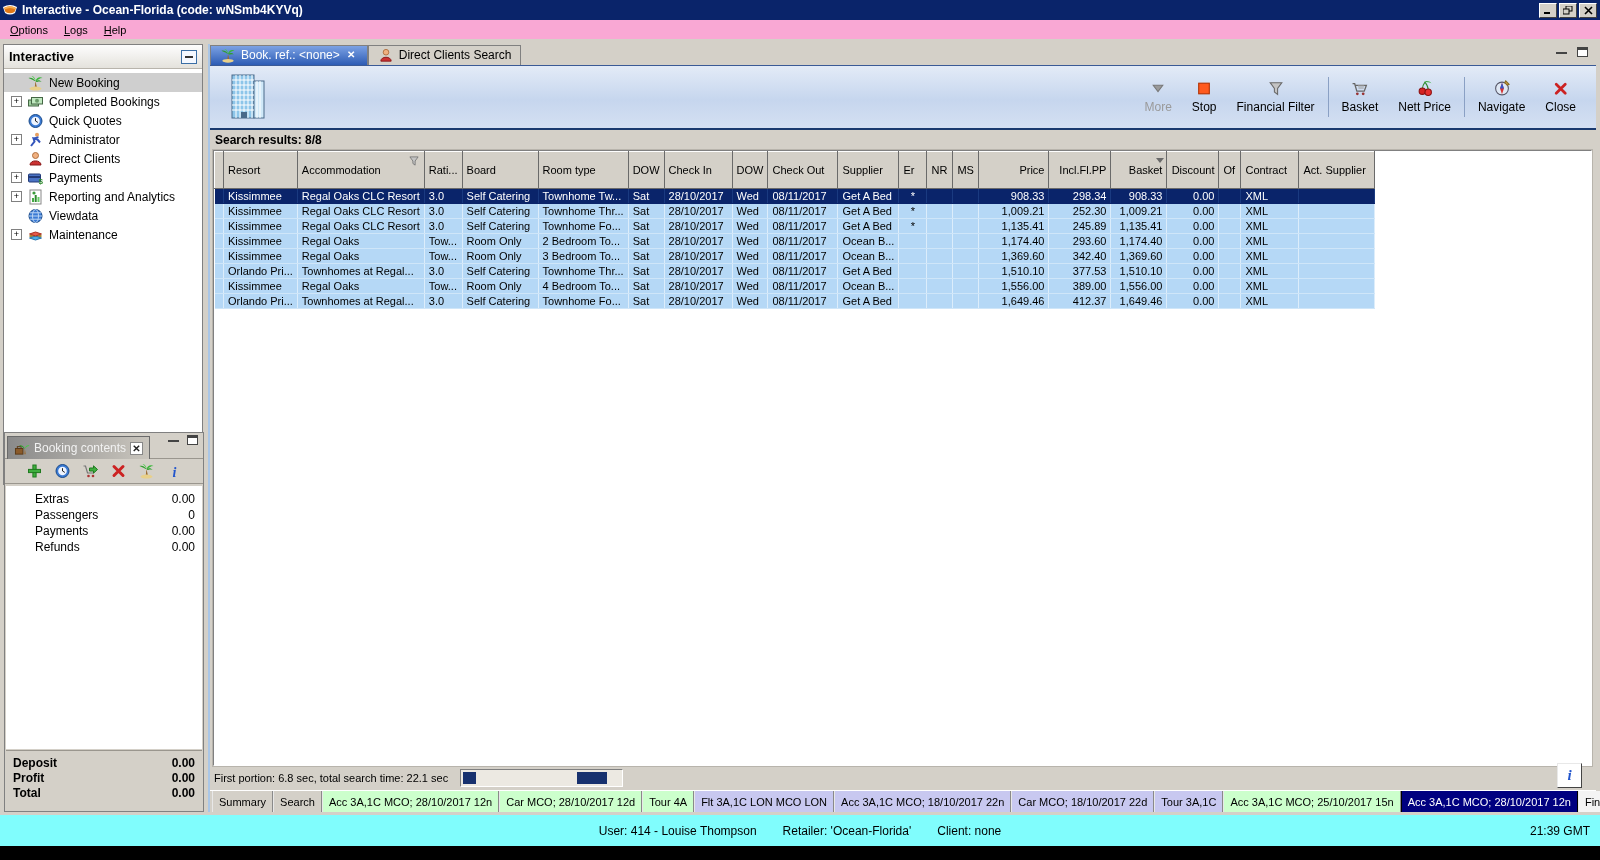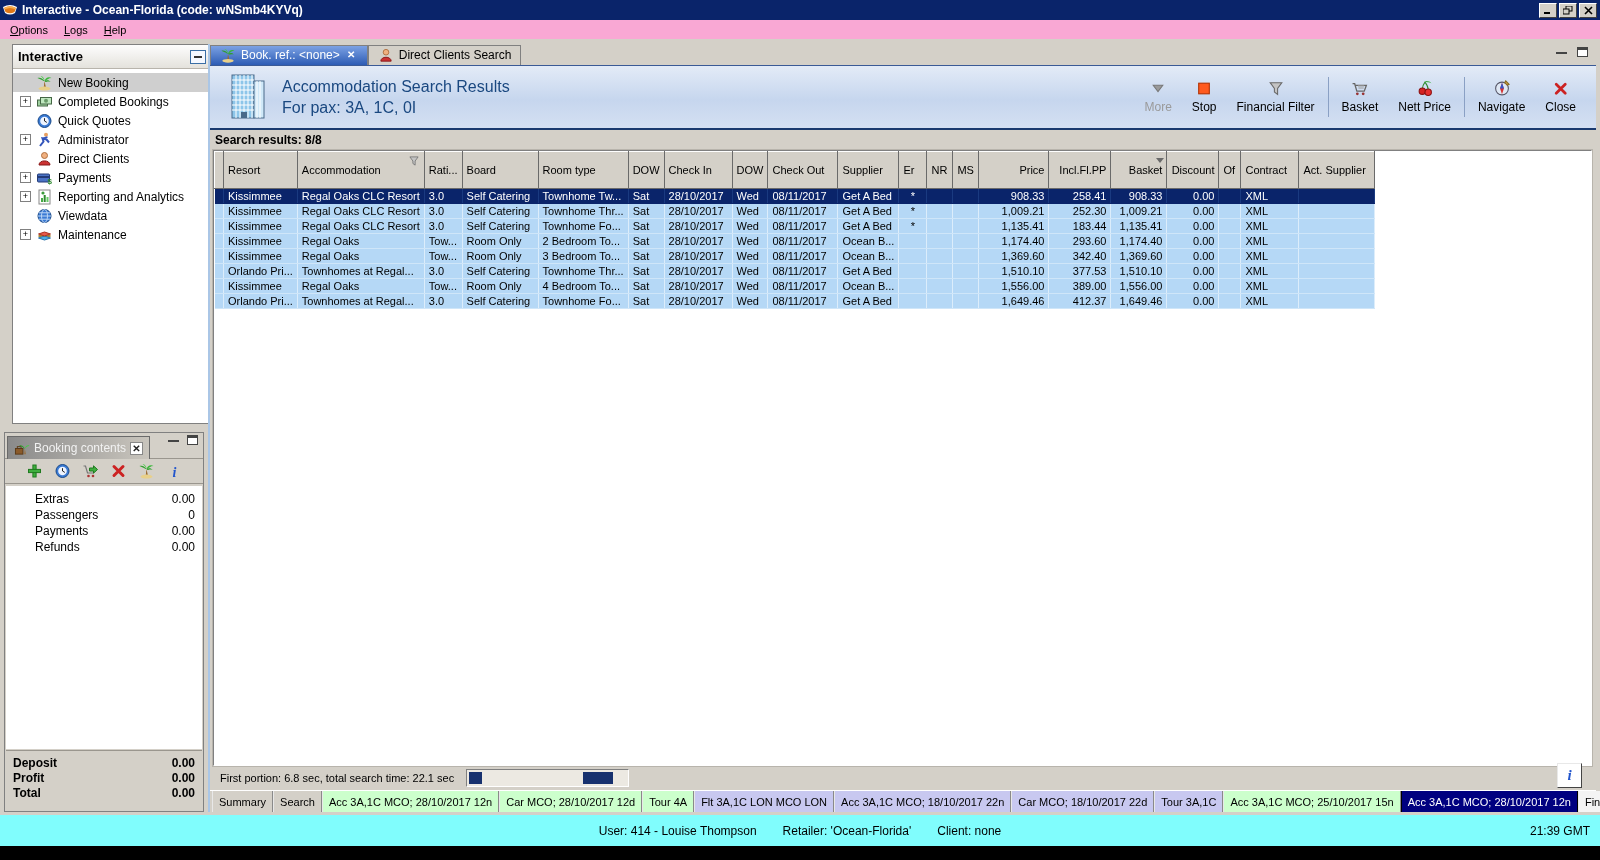--- a/index.html
+++ b/index.html
@@ -15,21 +15,21 @@
   .win-controls { margin-left:auto; display:flex; gap:2px; padding-right:3px; }
   .tb-btn { width:18px; height:15px; background:#d4d0c8; border:1px solid;
     border-color:#fff #404040 #404040 #fff; display:flex; align-items:center; justify-content:center; }
 
   
   .menubar { position:absolute; top:20px; left:0; right:0; height:19px; background:#f9a8d4;
     display:flex; align-items:center; padding-left:2px; }
   .menu-item { padding:2px 8px; cursor:default; }
 
   
-  .interactive-panel { position:absolute; left:12px; top:44px; width:200px; height:380px;
+  .interactive-panel { position:absolute; left:3px; top:44px; width:200px; height:441px;
     background:#fff; border:1px solid #808080; }
   .panel-title { height:24px; display:flex; align-items:center; font-weight:bold; font-size:13px;
     padding:0 5px; background:linear-gradient(#fdfdfd,#e4e2dc); border-bottom:1px solid #b8b4ac; }
   .panel-min-btn { margin-left:auto; width:16px; height:14px; border:1px solid #3a6ea5;
     background:#f4f8ff; display:flex; align-items:center; justify-content:center; }
   .panel-min-btn i { display:block; width:8px; height:2px; background:#333; }
   .tree { padding-top:4px; }
   .tree-row { height:19px; display:flex; align-items:center; cursor:default; }
   .tree-row.selected { background:#cfcfcf; }
   .plusbox { width:11px; height:11px; border:1px solid #808080; background:#fff; margin-left:7px;
@@ -97,21 +97,21 @@
   .results td { height:15px; font-size:11px; padding:0 4px; background:#b5d8f6;
     border-right:1px solid #dcedfb; border-bottom:1px solid #cfe6f9; overflow:hidden; white-space:nowrap; }
   .results td.num { text-align:right; }
   .results td.ctr { text-align:center; }
   .results tr.sel td { background:#0a246a; color:#fff; border-right-color:#1a3a80; border-bottom-color:#0a246a; }
   .hdr-funnel { position:absolute; right:4px; top:3px; width:12px; height:12px; }
   .hdr-sort { position:absolute; right:2px; top:6px; width:0; height:0;
     border-left:4px solid transparent; border-right:4px solid transparent; border-top:5px solid #6a6a6a; }
 
   .progress-row { position:absolute; left:0; right:0; bottom:22px; height:24px; display:flex;
-    align-items:center; padding-left:10px; }
+    align-items:center; padding-left:4px; }
   .pbar { position:relative; width:163px; height:18px; margin-left:12px; background:#ece9e2;
     border:1px solid; border-color:#808080 #fff #fff #808080; }
   .pseg { position:absolute; top:2px; bottom:2px; background:#17316e; }
   .pseg.a { left:2px; width:13px; }
   .pseg.b { left:72%; width:30px; }
   .info-btn { position:absolute; right:14px; bottom:2px; width:25px; height:25px; background:#fff;
     border:1px solid; border-color:#e8e8e8 #444 #444 #e8e8e8; color:#2255cc; font-weight:bold;
     font-family:"Liberation Serif", serif; font-style:italic; font-size:15px; text-align:center; line-height:23px; }
 
   .bottom-tabs { position:absolute; left:0; right:0; bottom:0; height:22px; background:#d4d0c8;
@@ -383,24 +383,20 @@
         <svg viewBox="0 0 46 50" width="46" height="50">
             <rect x="8" y="3" width="22" height="43" fill="#8ec6ea" stroke="#4a6a8a"></rect>
             <rect x="30" y="9" width="10" height="37" fill="#cfe8f8" stroke="#4a6a8a"></rect>
             <g stroke="#fff" stroke-width="1">
               <path d="M8 8 h22 M8 13 h22 M8 18 h22 M8 23 h22 M8 28 h22 M8 33 h22 M8 38 h22"></path>
               <path d="M12 3 v43 M16 3 v43 M20 3 v43 M24 3 v43 M28 3 v43"></path>
               <path d="M33 9 v37 M36 9 v37"></path>
             </g>
             <rect x="17" y="40" width="6" height="6" fill="#4a6a8a"></rect>
           </svg>
-      </span>
-      <span class="rh-titles">
-        <div>Accommodation Search Results</div>
-        <div>For pax: 3A, 1C, 0I</div>
       </span>
       <span class="rh-toolbar" id="rhToolbar">
           <span class="rh-btn disabled">
             <span class="ic"><svg viewBox="0 0 16 16" width="100%" height="100%">
                 <path d="M3.5 5 h9 l-4.5 6 Z" fill="#9a9a9a" stroke="#787878"></path>
               </svg></span>
             <span>More</span>
           </span>
           <span class="rh-btn">
             <span class="ic"><svg viewBox="0 0 16 16" width="100%" height="100%">
@@ -516,21 +512,21 @@
               <td>Townhome Tw...</td>
               <td>Sat</td>
               <td>28/10/2017</td>
               <td>Wed</td>
               <td>08/11/2017</td>
               <td>Get A Bed</td>
               <td class="ctr">*</td>
               <td></td>
               <td></td>
               <td class="num">908.33</td>
-              <td class="num">258.41</td>
+              <td class="num">298.34</td>
               <td class="num">908.33</td>
               <td class="num">0.00</td>
               <td></td>
               <td>XML</td>
               <td></td>
             </tr>
             <tr>
               <td></td>
               <td>Kissimmee</td>
               <td>Regal Oaks CLC Resort</td>
@@ -562,21 +558,21 @@
               <td>Townhome Fo...</td>
               <td>Sat</td>
               <td>28/10/2017</td>
               <td>Wed</td>
               <td>08/11/2017</td>
               <td>Get A Bed</td>
               <td class="ctr">*</td>
               <td></td>
               <td></td>
               <td class="num">1,135.41</td>
-              <td class="num">183.44</td>
+              <td class="num">245.89</td>
               <td class="num">1,135.41</td>
               <td class="num">0.00</td>
               <td></td>
               <td>XML</td>
               <td></td>
             </tr>
             <tr>
               <td></td>
               <td>Kissimmee</td>
               <td>Regal Oaks</td>

